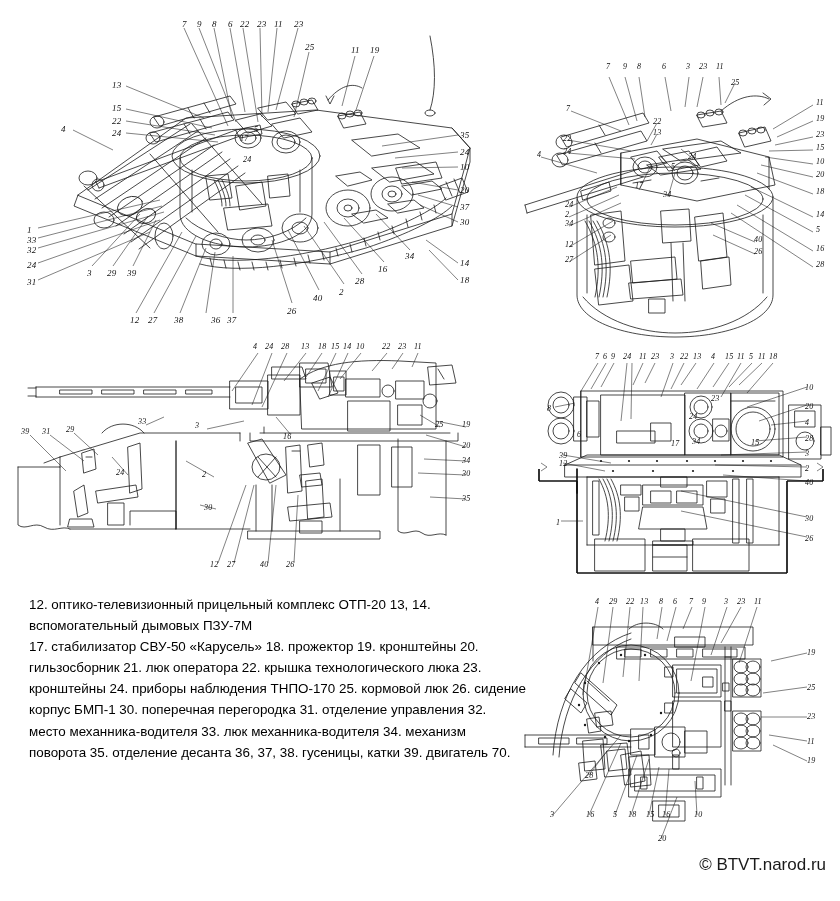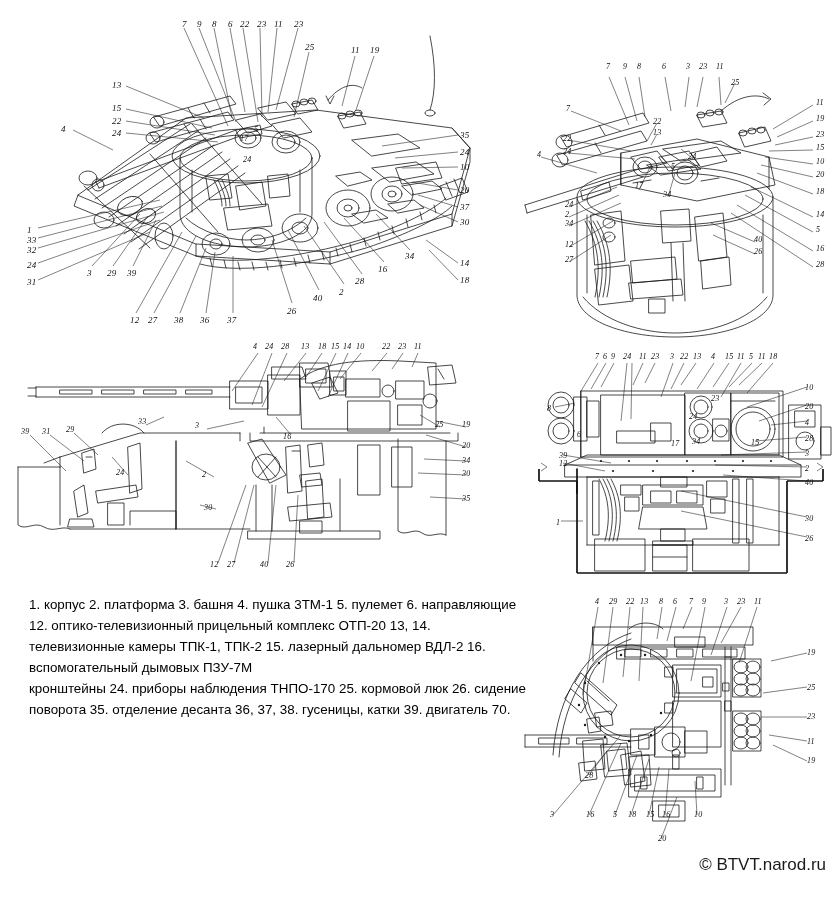--- a/index.html
+++ b/index.html
@@ -286,21 +286,21 @@
   <div class="cal" style="left:27px;top:236px">33</div>
   <div class="cal" style="left:27px;top:246px">32</div>
   <div class="cal" style="left:27px;top:261px">24</div>
   <div class="cal" style="left:27px;top:278px">31</div>
   <div class="cal" style="left:87px;top:269px">3</div>
   <div class="cal" style="left:107px;top:269px">29</div>
   <div class="cal" style="left:127px;top:269px">39</div>
   <div class="cal" style="left:130px;top:316px">12</div>
   <div class="cal" style="left:148px;top:316px">27</div>
   <div class="cal" style="left:174px;top:316px">38</div>
-  <div class="cal" style="left:200px;top:316px">36</div>
+  <div class="cal" style="left:211px;top:316px">36</div>
   <div class="cal" style="left:227px;top:316px">37</div>
 
   <div class="panel" style="left:525px;top:45px;width:315px;height:290px;">
     <svg width="315" height="290" viewBox="0 0 315 290" aria-hidden="true">
       <g class="lead">
         <path d="M84 32 L104 80"></path>
           <path d="M100 32 L112 76"></path>
         <path d="M114 32 L120 72"></path>
           <path d="M140 32 L146 66"></path>
         <path d="M164 32 L160 62"></path>
@@ -917,23 +917,25 @@
   <div class="cal sm" style="left:550px;top:811px">3</div>
   <div class="cal sm" style="left:586px;top:811px">16</div>
   <div class="cal sm" style="left:613px;top:811px">5</div>
   <div class="cal sm" style="left:628px;top:811px">18</div>
   <div class="cal sm" style="left:646px;top:811px">15</div>
   <div class="cal sm" style="left:662px;top:811px">16</div>
   <div class="cal sm" style="left:694px;top:811px">10</div>
   <div class="cal sm" style="left:658px;top:835px">20</div>
 
   <div class="legend">
-    <p>1. корпус 2. платформа 3. башня 4. пушка 3ТМ-1 5. пулемет 6. направляющие</p>
     <p>12. оптико-телевизионный прицельный комплекс ОТП-20 13, 14.</p>
-    <p>телевизионные камеры ТПК-1, ТПК-2 15. лазерный дальномер ВДЛ-2 16.</p>
     <p>вспомогательный дымовых ПЗУ-7М</p>
+    <p>17. стабилизатор СВУ-50 «Карусель» 18. прожектор 19. кронштейны 20.</p>
+    <p>гильзосборник 21. люк оператора 22. крышка технологического люка 23.</p>
     <p>кронштейны 24. приборы наблюдения ТНПО-170 25. кормовой люк 26. сидение</p>
+    <p>корпус БМП-1 30. поперечная перегородка 31. отделение управления 32.</p>
+    <p>место механника-водителя 33. люк механника-водителя 34. механизм</p>
     <p>поворота 35. отделение десанта 36, 37, 38. гусеницы, катки 39. двигатель 70.</p>
   </div>
 
   <div class="wm">© BTVT.narod.ru</div>
 
 </div>
 
 </body></html>

